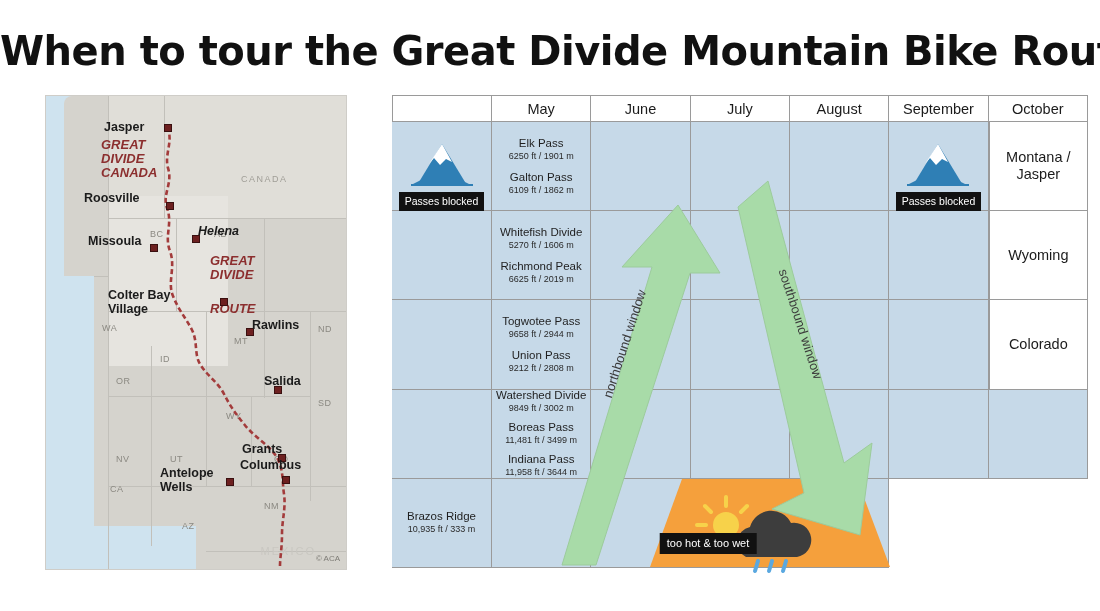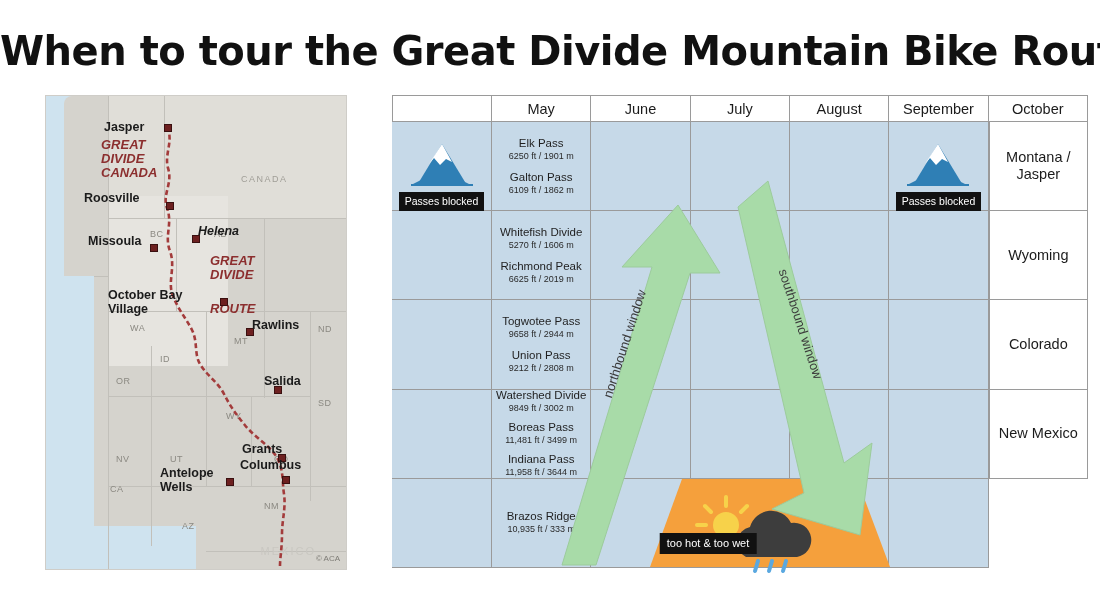--- a/index.html
+++ b/index.html
@@ -280,21 +280,21 @@
   <div class="state-line" style="left:62px; top:300px; width:202px; height:1px;"></div>
   <div class="state-line" style="left:62px; top:390px; width:238px; height:1px;"></div>
   <div class="state-line" style="left:160px; top:215px; width:1px; height:175px;"></div>
   <div class="state-line" style="left:205px; top:300px; width:1px; height:90px;"></div>
   <div class="state-line" style="left:105px; top:250px; width:1px; height:200px;"></div>
   <div class="state-line" style="left:48px; top:180px; width:14px; height:1px;"></div>
   <div class="state-line" style="left:160px; top:455px; width:140px; height:1px;"></div>
 
   <div class="state-lbl" style="left:104px; top:133px;">BC</div>
   <div class="state-lbl" style="left:168px; top:133px;">AB</div>
-  <div class="state-lbl" style="left:84px; top:227px;">WA</div>
+  <div class="state-lbl" style="left:56px; top:227px;">WA</div>
   <div class="state-lbl" style="left:188px; top:240px;">MT</div>
   <div class="state-lbl" style="left:272px; top:228px;">ND</div>
   <div class="state-lbl" style="left:114px; top:258px;">ID</div>
   <div class="state-lbl" style="left:70px; top:280px;">OR</div>
   <div class="state-lbl" style="left:180px; top:315px;">WY</div>
   <div class="state-lbl" style="left:272px; top:302px;">SD</div>
   <div class="state-lbl" style="left:70px; top:358px;">NV</div>
   <div class="state-lbl" style="left:124px; top:358px;">UT</div>
   <div class="state-lbl" style="left:228px; top:358px;">CO</div>
   <div class="state-lbl" style="left:64px; top:388px;">CA</div>
@@ -325,21 +325,21 @@
   <div class="city" style="left:152px; top:128px;font-style:italic;">Helena</div>
 
   <div class="city-dot" style="left:104px; top:148px;"></div>
   <div class="city" style="left:42px; top:138px;">Missoula</div>
 
   <div class="map-route-label" style="left:164px; top:158px;">GREAT</div>
   <div class="map-route-label" style="left:164px; top:172px;">DIVIDE</div>
   <div class="map-route-label" style="left:164px; top:186px;margin-top:20px;">ROUTE</div>
 
   <div class="city-dot" style="left:174px; top:202px;"></div>
-  <div class="city" style="left:62px; top:192px;">October Bay</div>
+  <div class="city" style="left:62px; top:192px;">Colter Bay</div>
   <div class="city" style="left:62px; top:206px;">Village</div>
 
   <div class="city-dot" style="left:200px; top:232px;"></div>
   <div class="city" style="left:206px; top:222px;">Rawlins</div>
 
   <div class="city-dot" style="left:228px; top:290px;"></div>
   <div class="city" style="left:218px; top:278px;">Salida</div>
 
   <div class="city-dot" style="left:232px; top:358px;"></div>
   <div class="city" style="left:196px; top:346px;">Grants</div>
@@ -458,23 +458,20 @@
       <div class="pass">
         <span class="pass-name">Indiana Pass</span>
         <span class="pass-elev">11,958 ft / 3644 m</span>
       </div>
     </div>
     <div class="cell shaded"></div>
     <div class="cell shaded"></div>
     <div class="cell shaded"></div>
     <div class="cell shaded"></div>
 
-    <div class="cell first-col region-cell">
-      <div>New Mexico</div>
-    </div>
     <div class="cell shaded"></div>
     <div class="cell shaded data-cell">
       <div class="pass">
         <span class="pass-name">Brazos Ridge</span>
         <span class="pass-elev">10,935 ft / 333 m</span>
       </div>
     </div>
     <div class="cell shaded"></div>
     <div class="cell shaded"></div>
     <div class="cell shaded"></div>

